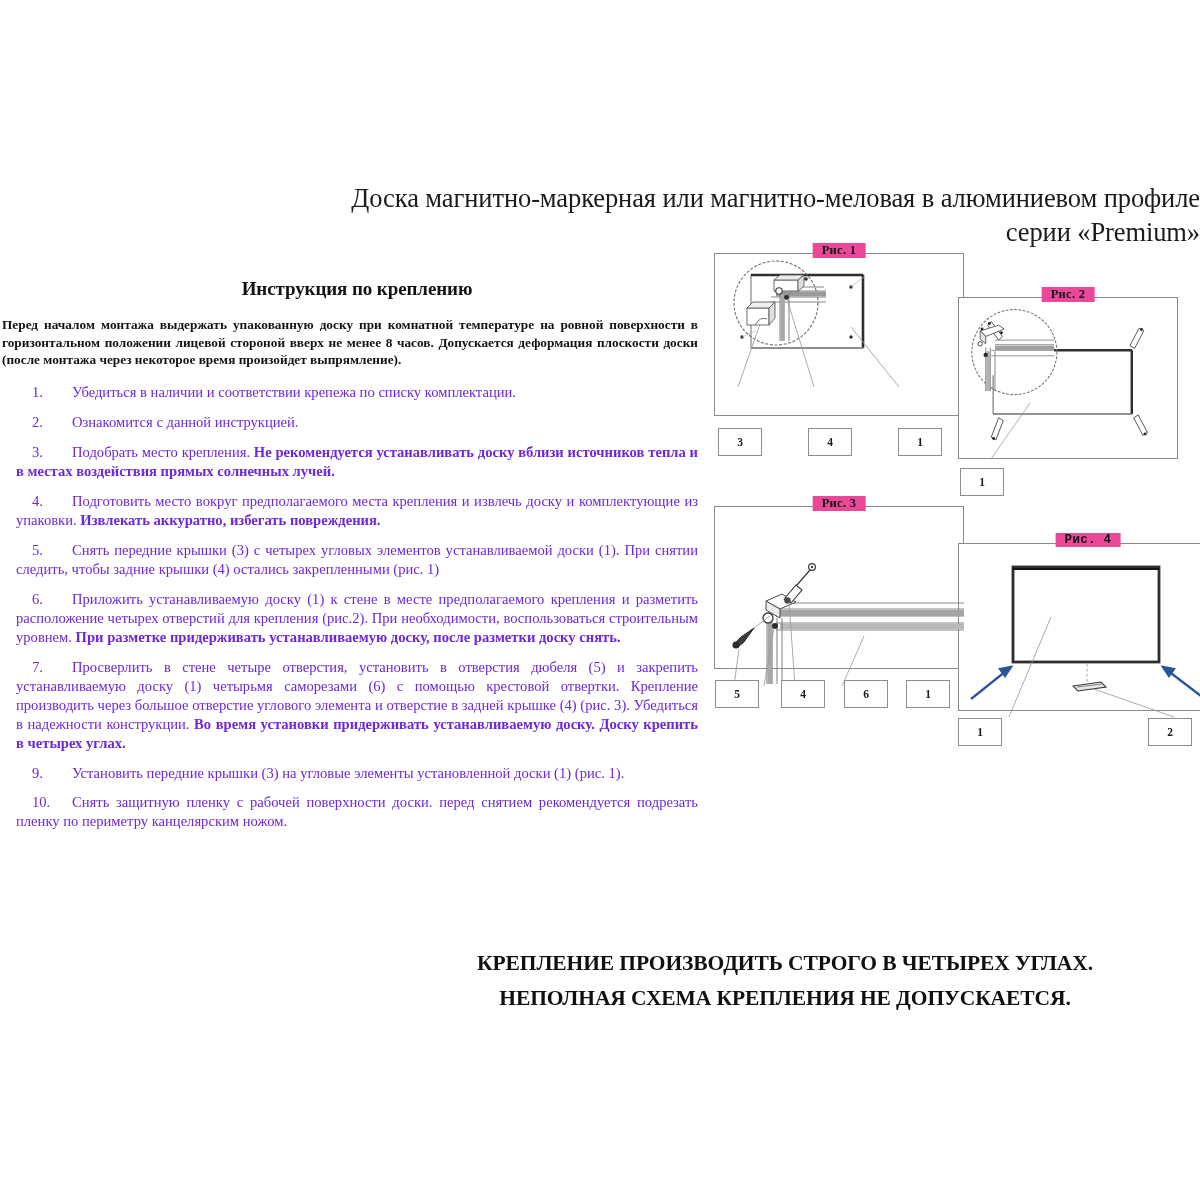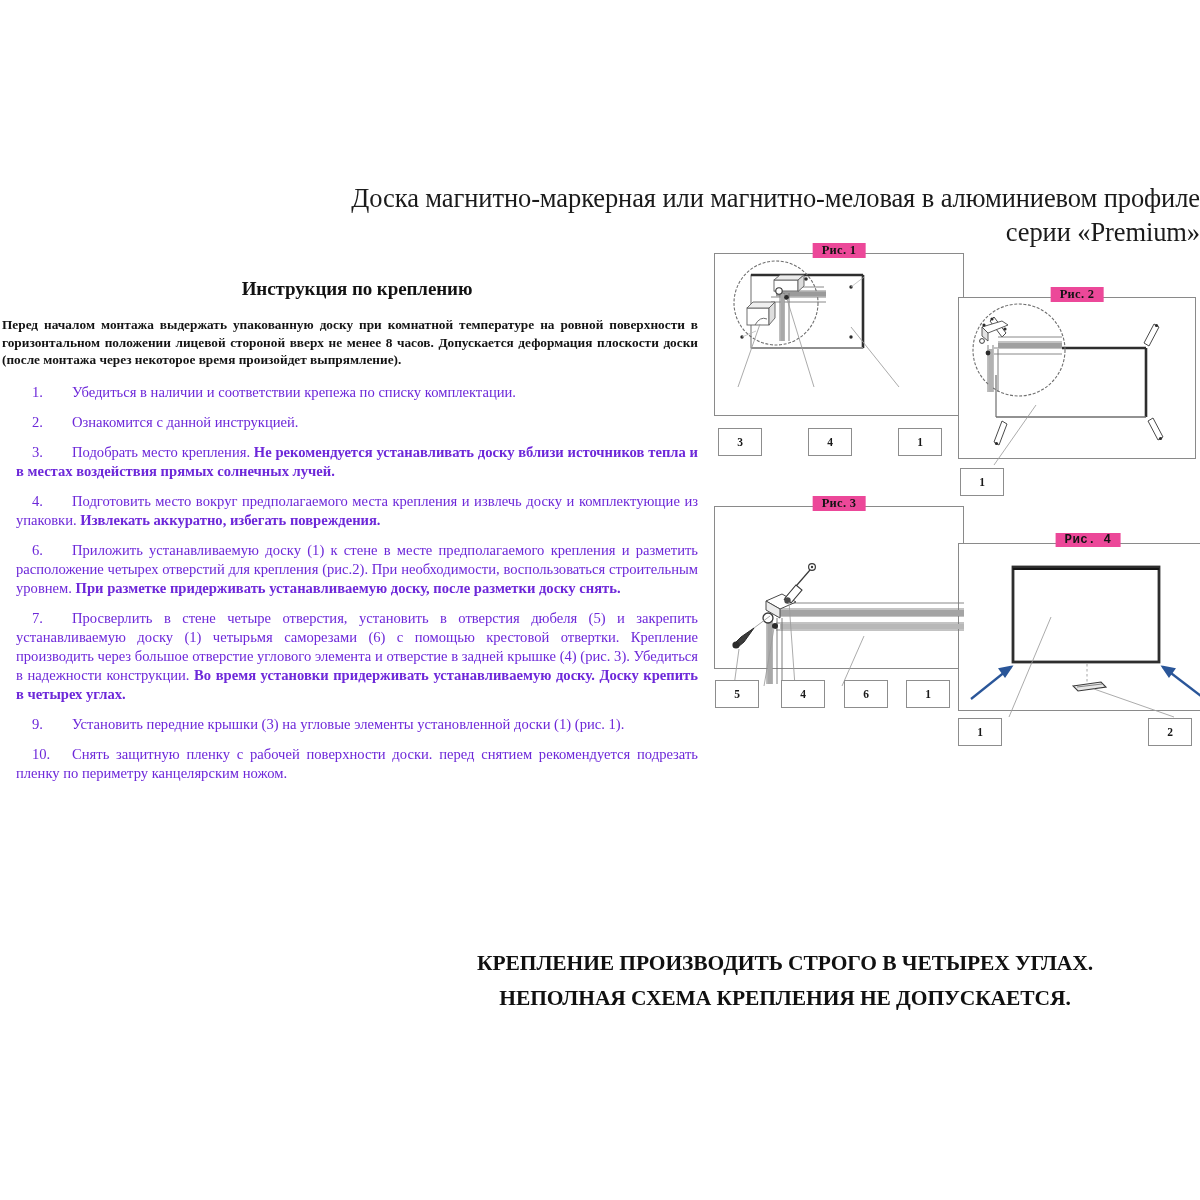--- a/index.html
+++ b/index.html
@@ -157,20 +157,21 @@
   <p id="intro-paragraph">Перед началом монтажа выдержать упакованную доску при комнатной температуре на ровной поверхности в горизонтальном положении лицевой стороной вверх не менее 8 часов. Допускается деформация плоскости доски (после монтажа через некоторое время произойдет выпрямление).</p>
 
   <p class="step"><span class="num">1.</span><span class="first">Убедиться в наличии и соответствии крепежа по списку комплектации.</span><span class="bold"></span></p>
 
   <p class="step"><span class="num">2.</span><span class="first">Ознакомится с данной инструкцией.</span><span class="bold"></span></p>
 
   <p class="step"><span class="num">3.</span><span class="first">Подобрать место крепления. </span><span class="bold">Не рекомендуется устанавливать доску вблизи источников тепла и в местах воздействия прямых солнечных лучей.</span></p>
 
   <p class="step"><span class="num">4.</span><span class="first">Подготовить место вокруг предполагаемого места крепления и извлечь доску и комплектующие из упаковки. </span><span class="bold">Извлекать аккуратно, избегать повреждения.</span></p>
 
+  <p class="step"><span class="num">5.</span><span class="first">Снять передние крышки (3) с четырех угловых элементов устанавливаемой доски (1). При снятии следить, чтобы задние крышки (4) остались закрепленными (рис. 1)</span><span class="bold"></span></p>
 
   <p class="step"><span class="num">6.</span><span class="first">Приложить устанавливаемую доску (1) к стене в месте предполагаемого крепления и разметить расположение четырех отверстий для крепления (рис.2). При необходимости, воспользоваться строительным уровнем. </span><span class="bold">При разметке придерживать устанавливаемую доску, после разметки доску снять.</span></p>
 
   <p class="step"><span class="num">7.</span><span class="first">Просверлить в стене четыре отверстия, установить в отверстия дюбеля (5) и закрепить устанавливаемую доску (1) четырьмя саморезами (6) с помощью крестовой отвертки. Крепление производить через большое отверстие углового элемента и отверстие в задней крышке (4) (рис. 3). Убедиться в надежности конструкции. </span><span class="bold">Во время установки придерживать устанавливаемую доску. Доску крепить в четырех углах.</span></p>
 
 
   <p class="step"><span class="num">9.</span><span class="first">Установить передние крышки (3) на угловые элементы установленной доски (1) (рис. 1).</span><span class="bold"></span></p>
 
   <p class="step"><span class="num">10.</span><span class="first">Снять защитную пленку с рабочей поверхности доски. перед снятием рекомендуется подрезать пленку по периметру канцелярским ножом.</span><span class="bold"></span></p>
 
@@ -225,21 +226,21 @@
 
       <line x1="46" y1="71" x2="24" y2="134" stroke="#9c9c9c" stroke-width="0.85"></line>
       <line x1="73" y1="46" x2="100" y2="134" stroke="#9c9c9c" stroke-width="0.85"></line>
       <line x1="137" y1="74" x2="185" y2="134" stroke="#9c9c9c" stroke-width="0.85"></line>
     </svg>
   </div>
   <div class="callout" style="left:18px; top:188px;">3</div>
   <div class="callout" style="left:108px; top:188px;">4</div>
   <div class="callout" style="left:198px; top:188px;">1</div>
 
-  <div class="panel" style="left:258px; top:57px; width:238px; height:162px;">
+  <div class="panel" style="left:258px; top:57px; width:220px; height:162px;">
     <div class="frame"></div>
     <div class="fig-label">Рис. 2</div>
     <svg class="svgbox" viewBox="0 0 238 162">
 
       <line x1="104" y1="51" x2="188" y2="51" stroke="#2e2e2e" stroke-width="2.6"></line>
       <line x1="188" y1="51" x2="188" y2="120" stroke="#2e2e2e" stroke-width="2.6"></line>
       <line x1="38" y1="120" x2="188" y2="120" stroke="#6e6e6e" stroke-width="1.6"></line>
       <line x1="38" y1="78" x2="38" y2="120" stroke="#6e6e6e" stroke-width="1.2"></line>
 
       <g fill="#fff" stroke="#4a4a4a" stroke-width="1">

